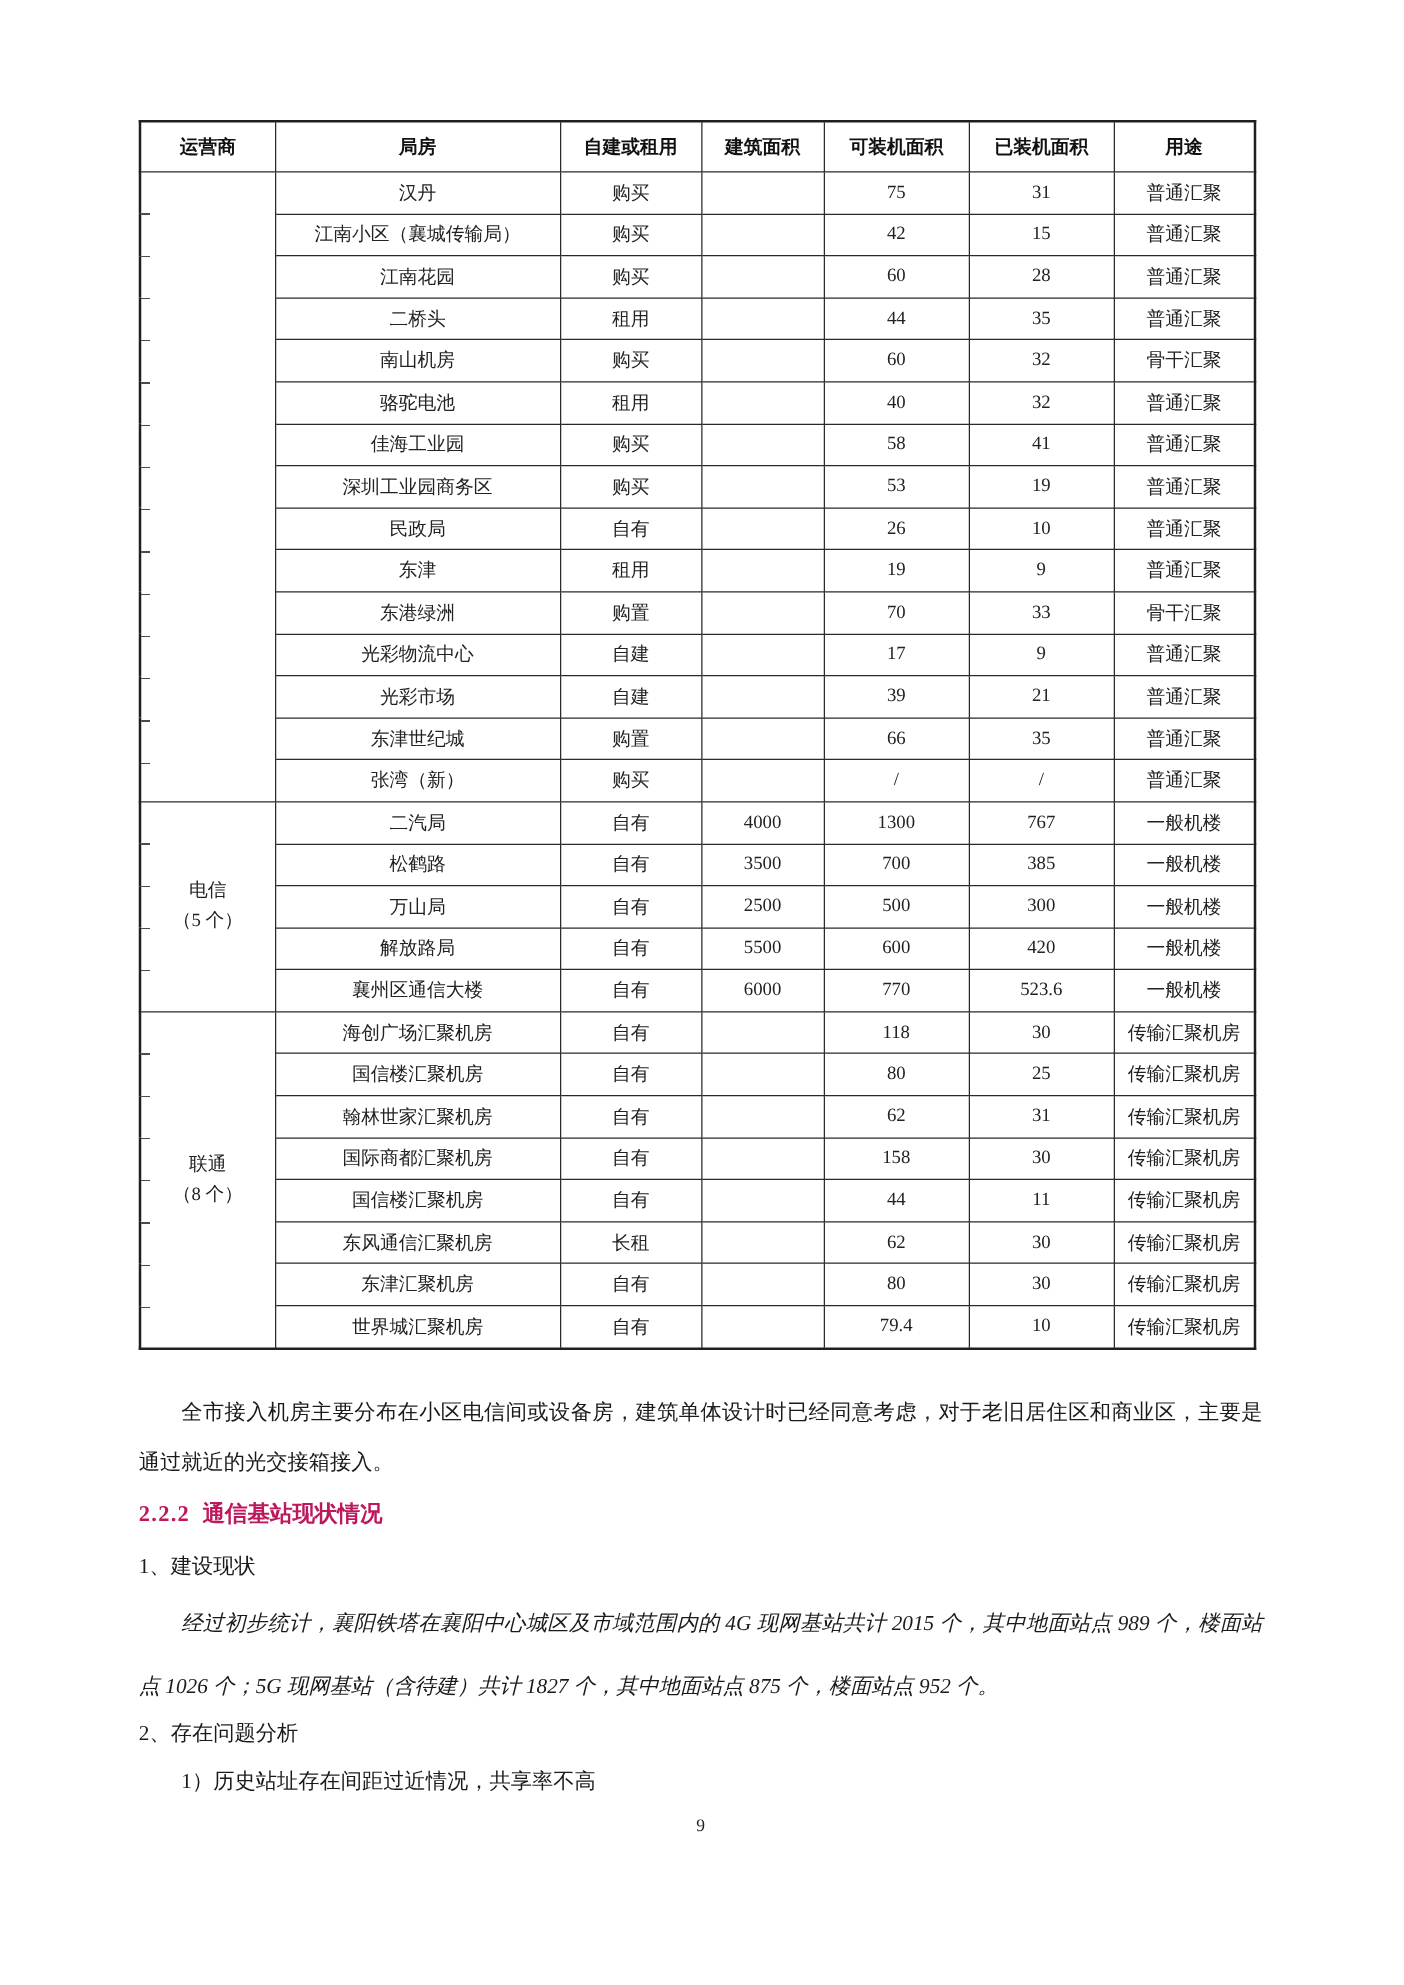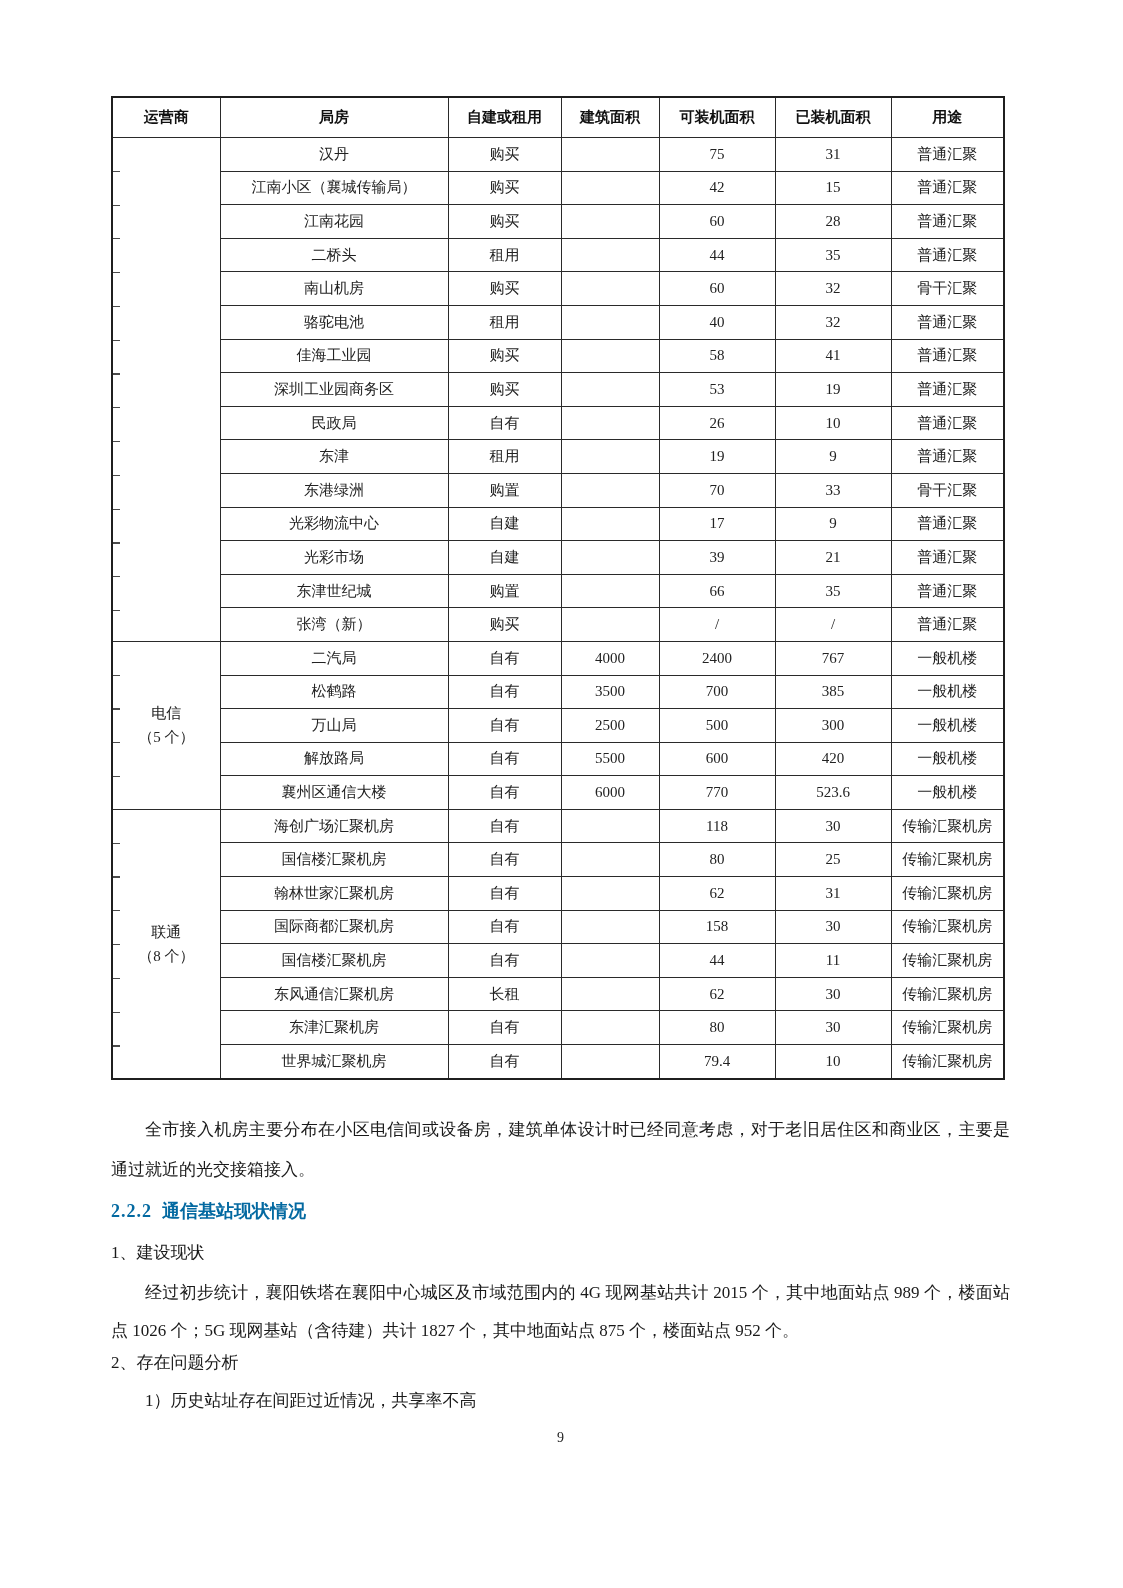--- a/index.html
+++ b/index.html
@@ -58,38 +58,38 @@
     line-height: 40px;
     text-align: justify;
     text-indent: 2em;
     color: #1a1a1a;
   }
   .para.first { margin-top: 30px; }
   .section-heading {
     margin: 8px 0 0 0;
     line-height: 26px;
     font-size: 18px;
-    color: #0369a1;
+    color: #be185d;
   }
   .section-heading .h-num {
     font-family: "Liberation Serif", "DejaVu Serif", serif;
     font-weight: 600;
     letter-spacing: 1px;
     margin-right: 10px;
   }
   .section-heading .h-text {
     font-family: "Liberation Sans", "DejaVu Sans", sans-serif;
     font-weight: bold;
   }
   .list-item {
     margin: 16px 0 0 0;
     font-size: 17px;
     line-height: 26px;
   }
-  .para.second { margin-top: 8px; line-height: 38px; }
+  .para.second { margin-top: 8px; line-height: 50px; font-style: italic; }
   .list-item.second { margin-top: 0; }
   .sub-item {
     margin: 12px 0 0 0;
     font-size: 17px;
     line-height: 26px;
     text-indent: 2em;
   }
   .page-number {
     margin-top: 14px;
     text-align: center;
@@ -250,21 +250,21 @@
           <td>普通汇聚</td>
         </tr>
         <tr>
           <td rowspan="5" class="op-cell">
             <div>电信</div>
             <div>（5 个）</div>
           </td>
           <td>二汽局</td>
           <td>自有</td>
           <td>4000</td>
-          <td>2400</td>
+          <td>1300</td>
           <td>767</td>
           <td>一般机楼</td>
         </tr>
         <tr>
           <td>松鹤路</td>
           <td>自有</td>
           <td>3500</td>
           <td>700</td>
           <td>385</td>
           <td>一般机楼</td>

